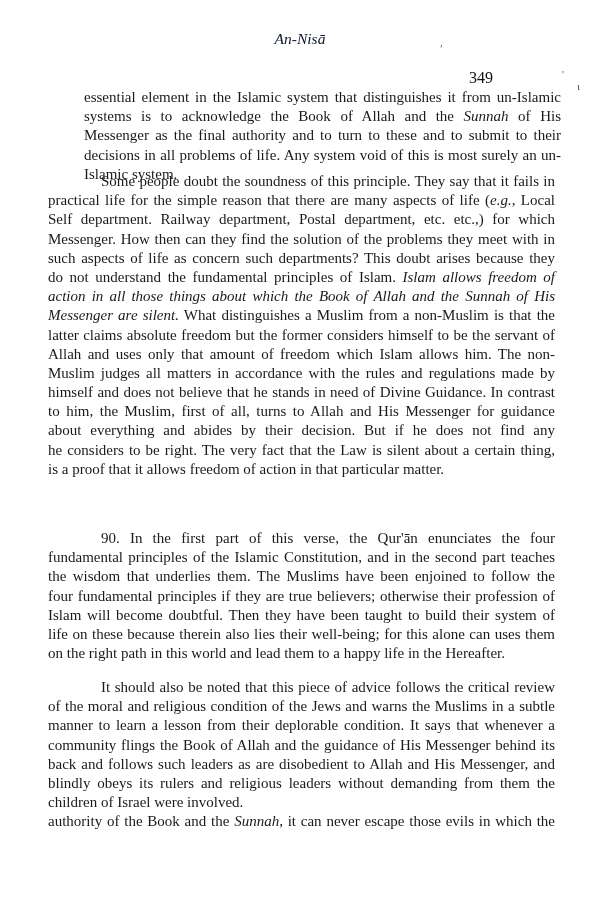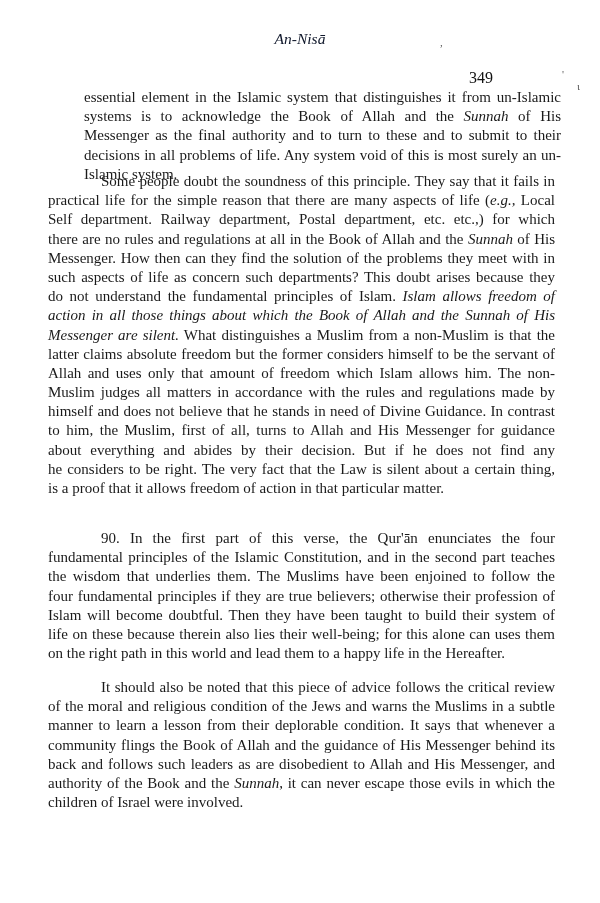--- a/index.html
+++ b/index.html
@@ -39,21 +39,20 @@
       <div class="line"><span class="jw">essential element in the Islamic system that distinguishes it from un-Islamic</span></div>
       <div class="line"><span class="jw">systems is to acknowledge the Book of Allah and the <i>Sunnah</i> of His</span></div>
       <div class="line"><span class="jw">Messenger as the final authority and to turn to these and to submit to their</span></div>
       <div class="line"><span class="jw">decisions in all problems of life. Any system void of this is most surely an un-</span></div>
       <div class="line last"><span class="jw">Islamic system.</span></div>
     </div>
   <div class="para" style="top:172px;left:48px;width:507px;">
       <div class="line"><span class="jw" style="padding-left: 53px; width: calc(100% - 53px);">Some people doubt the soundness of this principle. They say that it fails in</span></div>
       <div class="line"><span class="jw">practical life for the simple reason that there are many aspects of life (<i>e.g.,</i> Local</span></div>
       <div class="line"><span class="jw">Self department. Railway department, Postal department, etc. etc.,) for which</span></div>
-      <div class="line"><span class="jw">there are no rules and regulations at all in the Book of Allah and the <i>Sunnah</i> of His</span></div>
       <div class="line"><span class="jw">Messenger. How then can they find the solution of the problems they meet with in</span></div>
       <div class="line"><span class="jw">such aspects of life as concern such departments? This doubt arises because they</span></div>
       <div class="line"><span class="jw">do not understand the fundamental principles of Islam. <i>Islam allows freedom of</i></span></div>
       <div class="line"><span class="jw"><i>action in all those things about which the Book of Allah and the Sunnah of His</i></span></div>
       <div class="line"><span class="jw"><i>Messenger are silent.</i> What distinguishes a Muslim from a non-Muslim is that the</span></div>
       <div class="line"><span class="jw">latter claims absolute freedom but the former considers himself to be the servant of</span></div>
       <div class="line"><span class="jw">Allah and uses only that amount of freedom which Islam allows him. The non-</span></div>
       <div class="line"><span class="jw">Muslim judges all matters in accordance with the rules and regulations made by</span></div>
       <div class="line"><span class="jw">himself and does not believe that he stands in need of Divine Guidance. In contrast</span></div>
       <div class="line"><span class="jw">to him, the Muslim, first of all, turns to Allah and His Messenger for guidance</span></div>
@@ -69,16 +68,17 @@
       <div class="line"><span class="jw">Islam will become doubtful. Then they have been taught to build their system of</span></div>
       <div class="line"><span class="jw">life on these because therein also lies their well-being; for this alone can uses them</span></div>
       <div class="line last"><span class="jw">on the right path in this world and lead them to a happy life in the Hereafter.</span></div>
     </div>
   <div class="para" style="top:678px;left:48px;width:507px;">
       <div class="line"><span class="jw" style="padding-left: 53px; width: calc(100% - 53px);">It should also be noted that this piece of advice follows the critical review</span></div>
       <div class="line"><span class="jw">of the moral and religious condition of the Jews and warns the Muslims in a subtle</span></div>
       <div class="line"><span class="jw">manner to learn a lesson from their deplorable condition. It says that whenever a</span></div>
       <div class="line"><span class="jw">community flings the Book of Allah and the guidance of His Messenger behind its</span></div>
       <div class="line"><span class="jw">back and follows such leaders as are disobedient to Allah and His Messenger, and</span></div>
+      <div class="line"><span class="jw">blindly obeys its rulers and religious leaders without demanding from them the</span></div>
+      <div class="line last"><span class="jw">children of Israel were involved.</span></div>
       <div class="line"><span class="jw">authority of the Book and the <i>Sunnah</i>, it can never escape those evils in which the</span></div>
-      <div class="line last"><span class="jw">children of Israel were involved.</span></div>
     </div>
 </div>
 
 </body></html>

